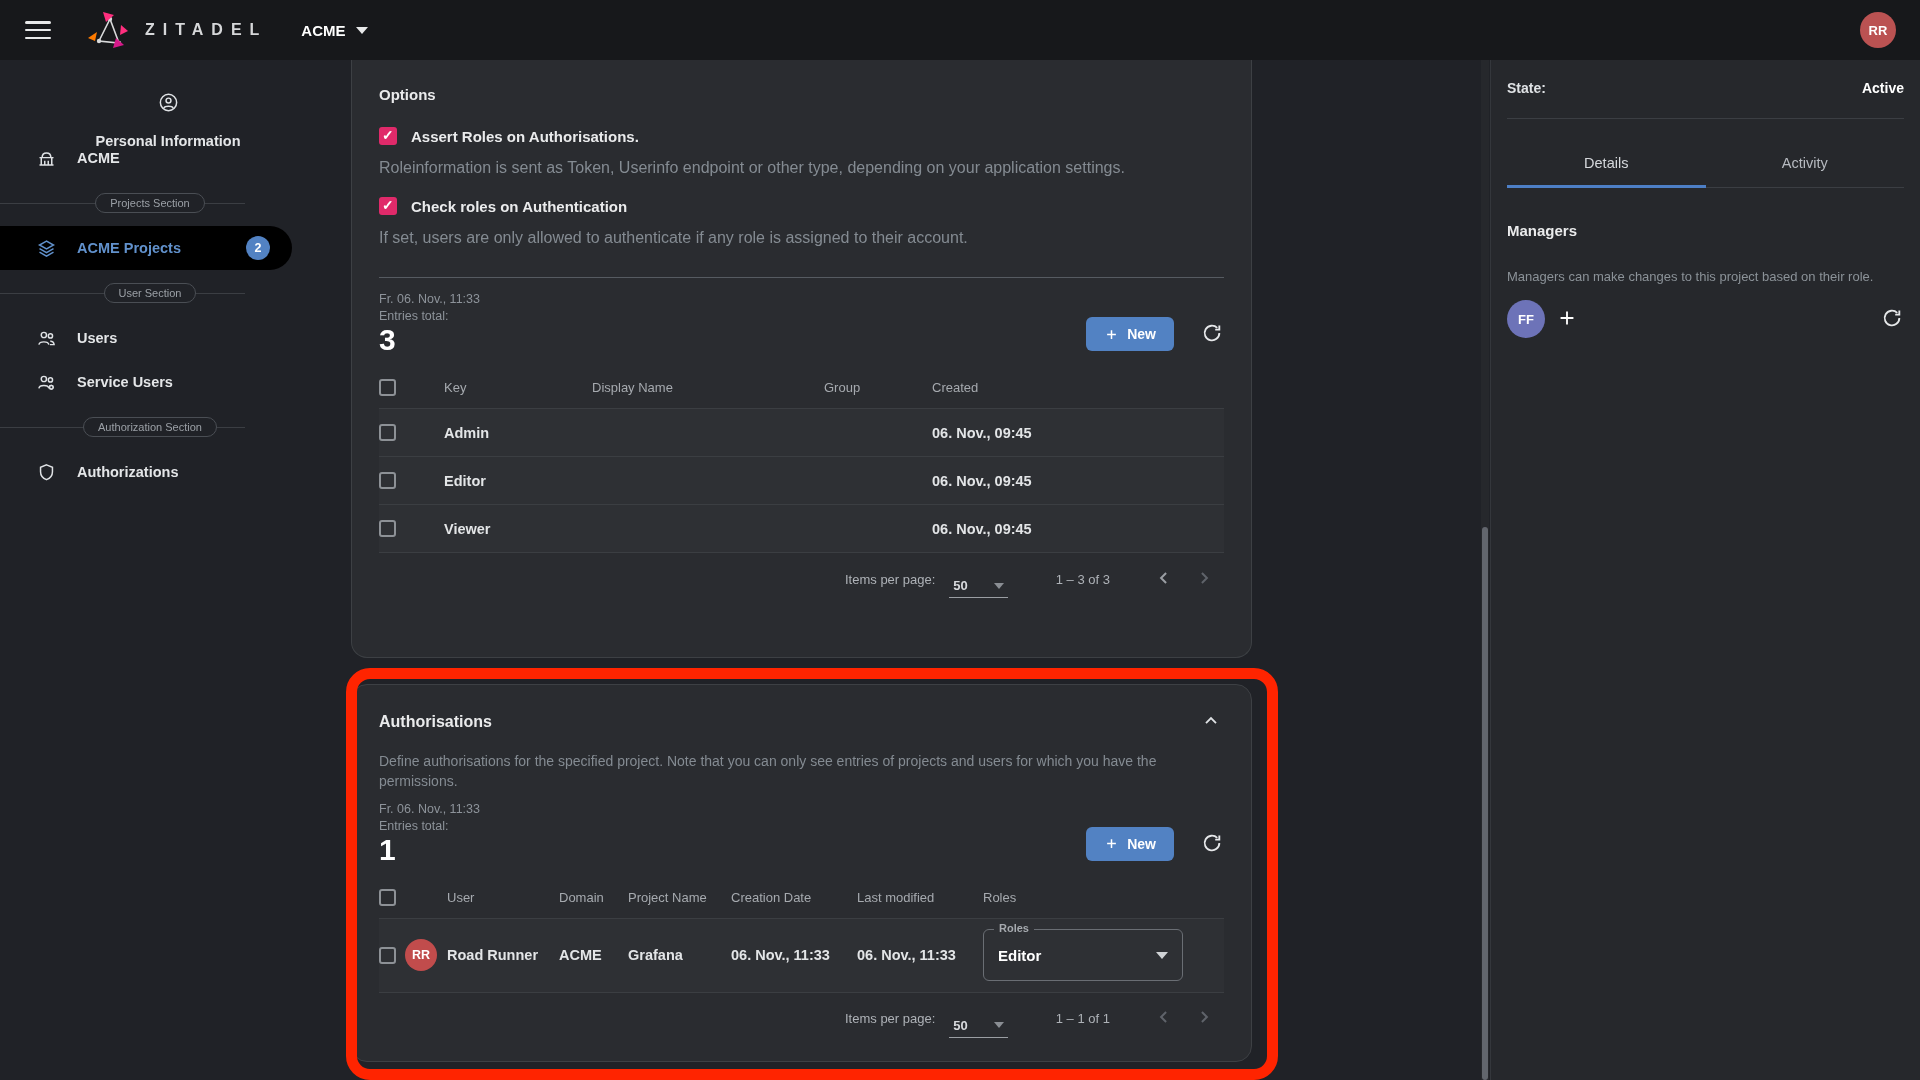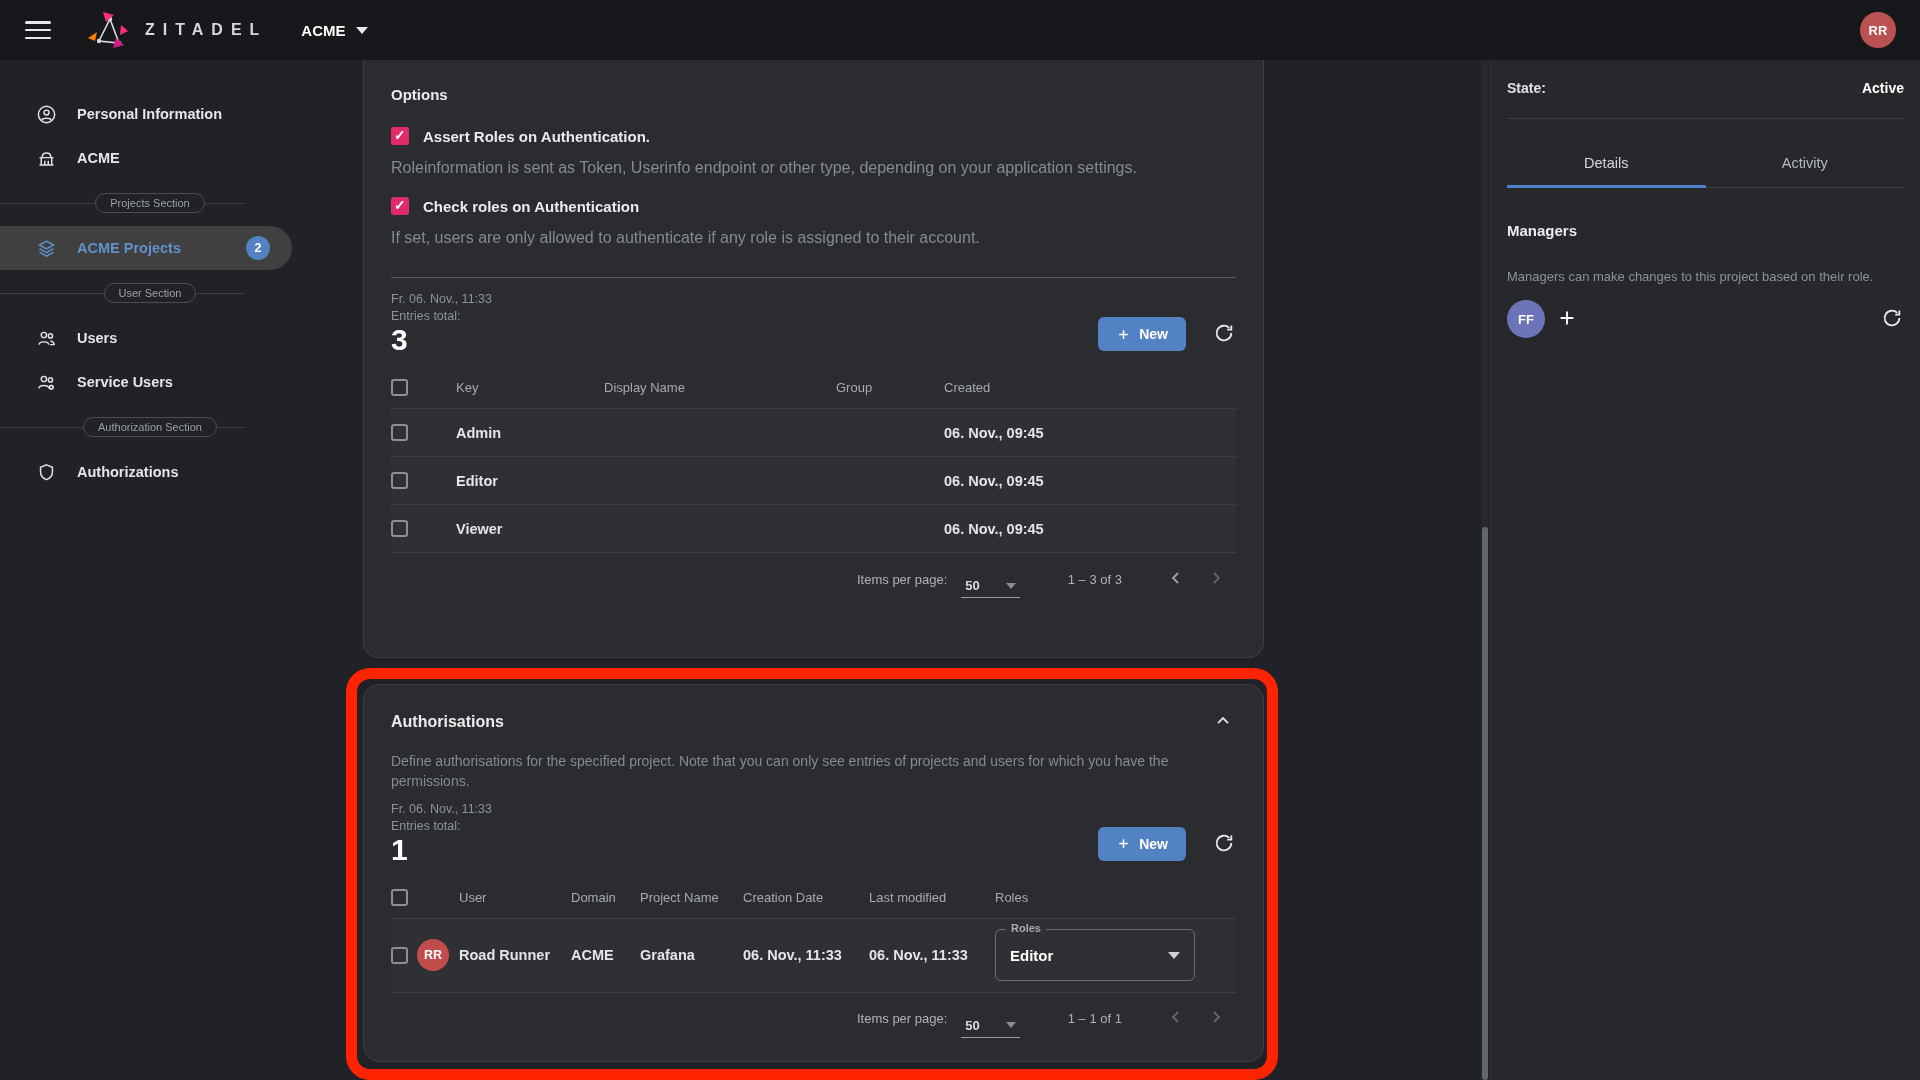--- a/index.html
+++ b/index.html
@@ -15,30 +15,30 @@
   .brand { margin-left:10px; font-size:16px; font-weight:700; letter-spacing:8px; color:#d6d7d9; }
   .org-switch { margin-left:34px; display:flex; align-items:center; gap:10px; cursor:pointer; }
   .org-name { font-size:15px; font-weight:700; color:#fff; }
   .caret-down { width:0; height:0; border-left:6px solid transparent; border-right:6px solid transparent; border-top:7px solid #e8e9ea; }
   .topbar-avatar { position:absolute; right:24px; top:12px; width:36px; height:36px; border-radius:50%; background:#bb5252; color:#fff; font-size:13px; font-weight:700; display:flex; align-items:center; justify-content:center; cursor:pointer; }
 
   
   .sidebar { position:absolute; top:60px; left:0; width:300px; height:1020px; background:#202227; }
   .side-item { display:flex; align-items:center; gap:20px; height:44px; padding-left:36px; cursor:pointer; color:#e4e6e8; font-size:14.5px; font-weight:600; }
   .side-item svg { width:21px; height:21px; flex:0 0 21px; color:#dfe2e5; }
-  .side-item.first { margin-top:32px; }
-  .side-item.active { background:#404040; border-radius:0 24px 24px 0; width:292px; color:#6191cc; }
+  .side-item.first { margin-top:32px;flex-direction:column; }
+  .side-item.active { background:#000000; border-radius:0 24px 24px 0; width:292px; color:#6191cc; }
   .side-item.active svg { color:#6191cc; }
   .badge { margin-left:auto; margin-right:22px; width:24px; height:24px; border-radius:50%; background:#5282c3; color:#fff; font-size:12.5px; font-weight:700; display:flex; align-items:center; justify-content:center; }
   .section-div { position:relative; height:24px; margin:11px 0; display:flex; align-items:center; justify-content:center; }
   .section-div::before { content:""; position:absolute; left:0; right:55px; top:50%; border-top:1px solid #3b3e43; }
   .section-pill { position:relative; background:#202227; border:1px solid #4a4e54; border-radius:999px; padding:3px 14px; font-size:11px; color:#9ba0a6; }
 
   
-  .card { position:absolute; left:363px; width:901px; background:#2a2c30; border:1px solid #3d4044; }
+  .card { position:absolute; left:351px; width:901px; background:#2a2c30; border:1px solid #3d4044; }
   .card1 { top:60px; height:598px; border-top:none; border-radius:0 0 16px 16px; padding:26px 27px 0; }
   .card2 { top:684px; height:378px; border-radius:16px; padding:24px 27px 0; }
 
   .sec-title { font-size:15px; font-weight:700; color:#eaebec; }
   .cb-row { display:flex; align-items:center; gap:14px; margin-top:24px; }
   .checkbox-checked { width:18px; height:18px; border-radius:3px; background:#e02a6a; position:relative; cursor:pointer; flex:0 0 18px; }
   .checkbox-checked::after { content:"✓"; position:absolute; left:3px; top:0px; font-size:14px; font-weight:700; color:#fff; }
   .cb-label { font-size:15px; font-weight:700; color:#eaebec; }
   .desc { margin-top:14px; font-size:16px; color:#848b92; }
   .hr { border:none; border-top:1px solid #565b61; margin-top:30px; }
@@ -199,21 +199,21 @@
       </svg>
       <span>Authorizations</span>
     </div>
   </aside>
 
   <section class="card card1">
     <div class="sec-title">Options</div>
 
     <div class="cb-row">
       <span class="checkbox-checked"></span>
-      <span class="cb-label">Assert Roles on Authentication.</span>
+      <span class="cb-label">Assert Roles on Authorisations.</span>
     </div>
     <div class="desc">Roleinformation is sent as Token, Userinfo endpoint or other type, depending on your application settings.</div>
 
     <div class="cb-row" style="margin-top:20px;">
       <span class="checkbox-checked"></span>
       <span class="cb-label">Check roles on Authentication</span>
     </div>
     <div class="desc">If set, users are only allowed to authenticate if any role is assigned to their account.</div>
 
     <hr class="hr">

